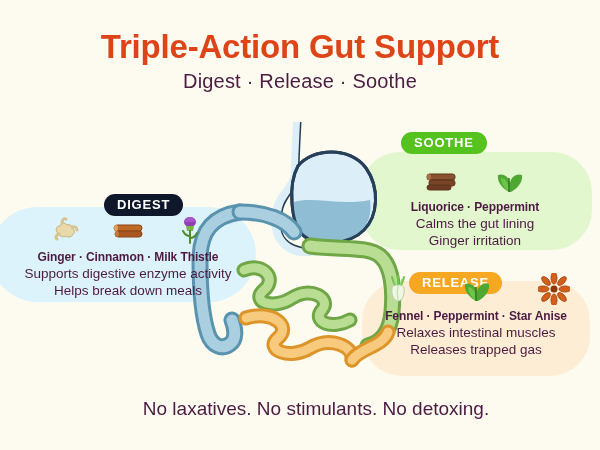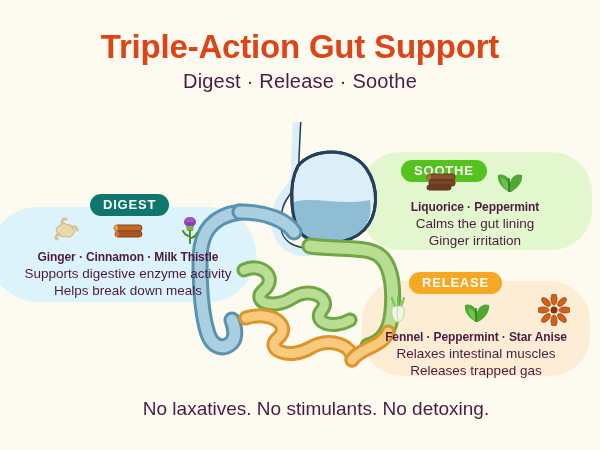--- a/index.html
+++ b/index.html
@@ -52,29 +52,29 @@
   .badge{
     position:absolute;
     color:#ffffff;
     font-weight:bold;
     font-size:13px;
     letter-spacing:0.8px;
     padding:3px 13px 4px 13px;
     border-radius:11px;
     white-space:nowrap;
   }
-  .badge-digest{left:90px;top:194px;background:#0f766e;}
-  .badge-soothe{left:401px;top:132px;background:#55c21e;margin-top:28px;}
+  .badge-digest{left:104px;top:194px;background:#0f172a;}
+  .badge-soothe{left:401px;top:132px;background:#55c21e;}
   .badge-release{left:409px;top:272px;background:#f7a822;}
 
   
   .block{position:absolute;text-align:center;}
   .block-digest{left:8px;top:212px;width:240px;}
   .block-soothe{left:370px;top:162px;width:210px;}
-  .block-release{left:360px;top:292px;width:232px;}
+  .block-release{left:360px;top:271px;width:232px;}
 
   .icon-row{
     display:flex;justify-content:center;align-items:flex-end;
     gap:30px;height:34px;margin-bottom:4px;
   }
   .icon-row.soothe-row{gap:36px;}
   .icon-row.release-row{gap:46px;}
   .icon{width:32px;height:32px;display:block;}
 
   .herbs{

